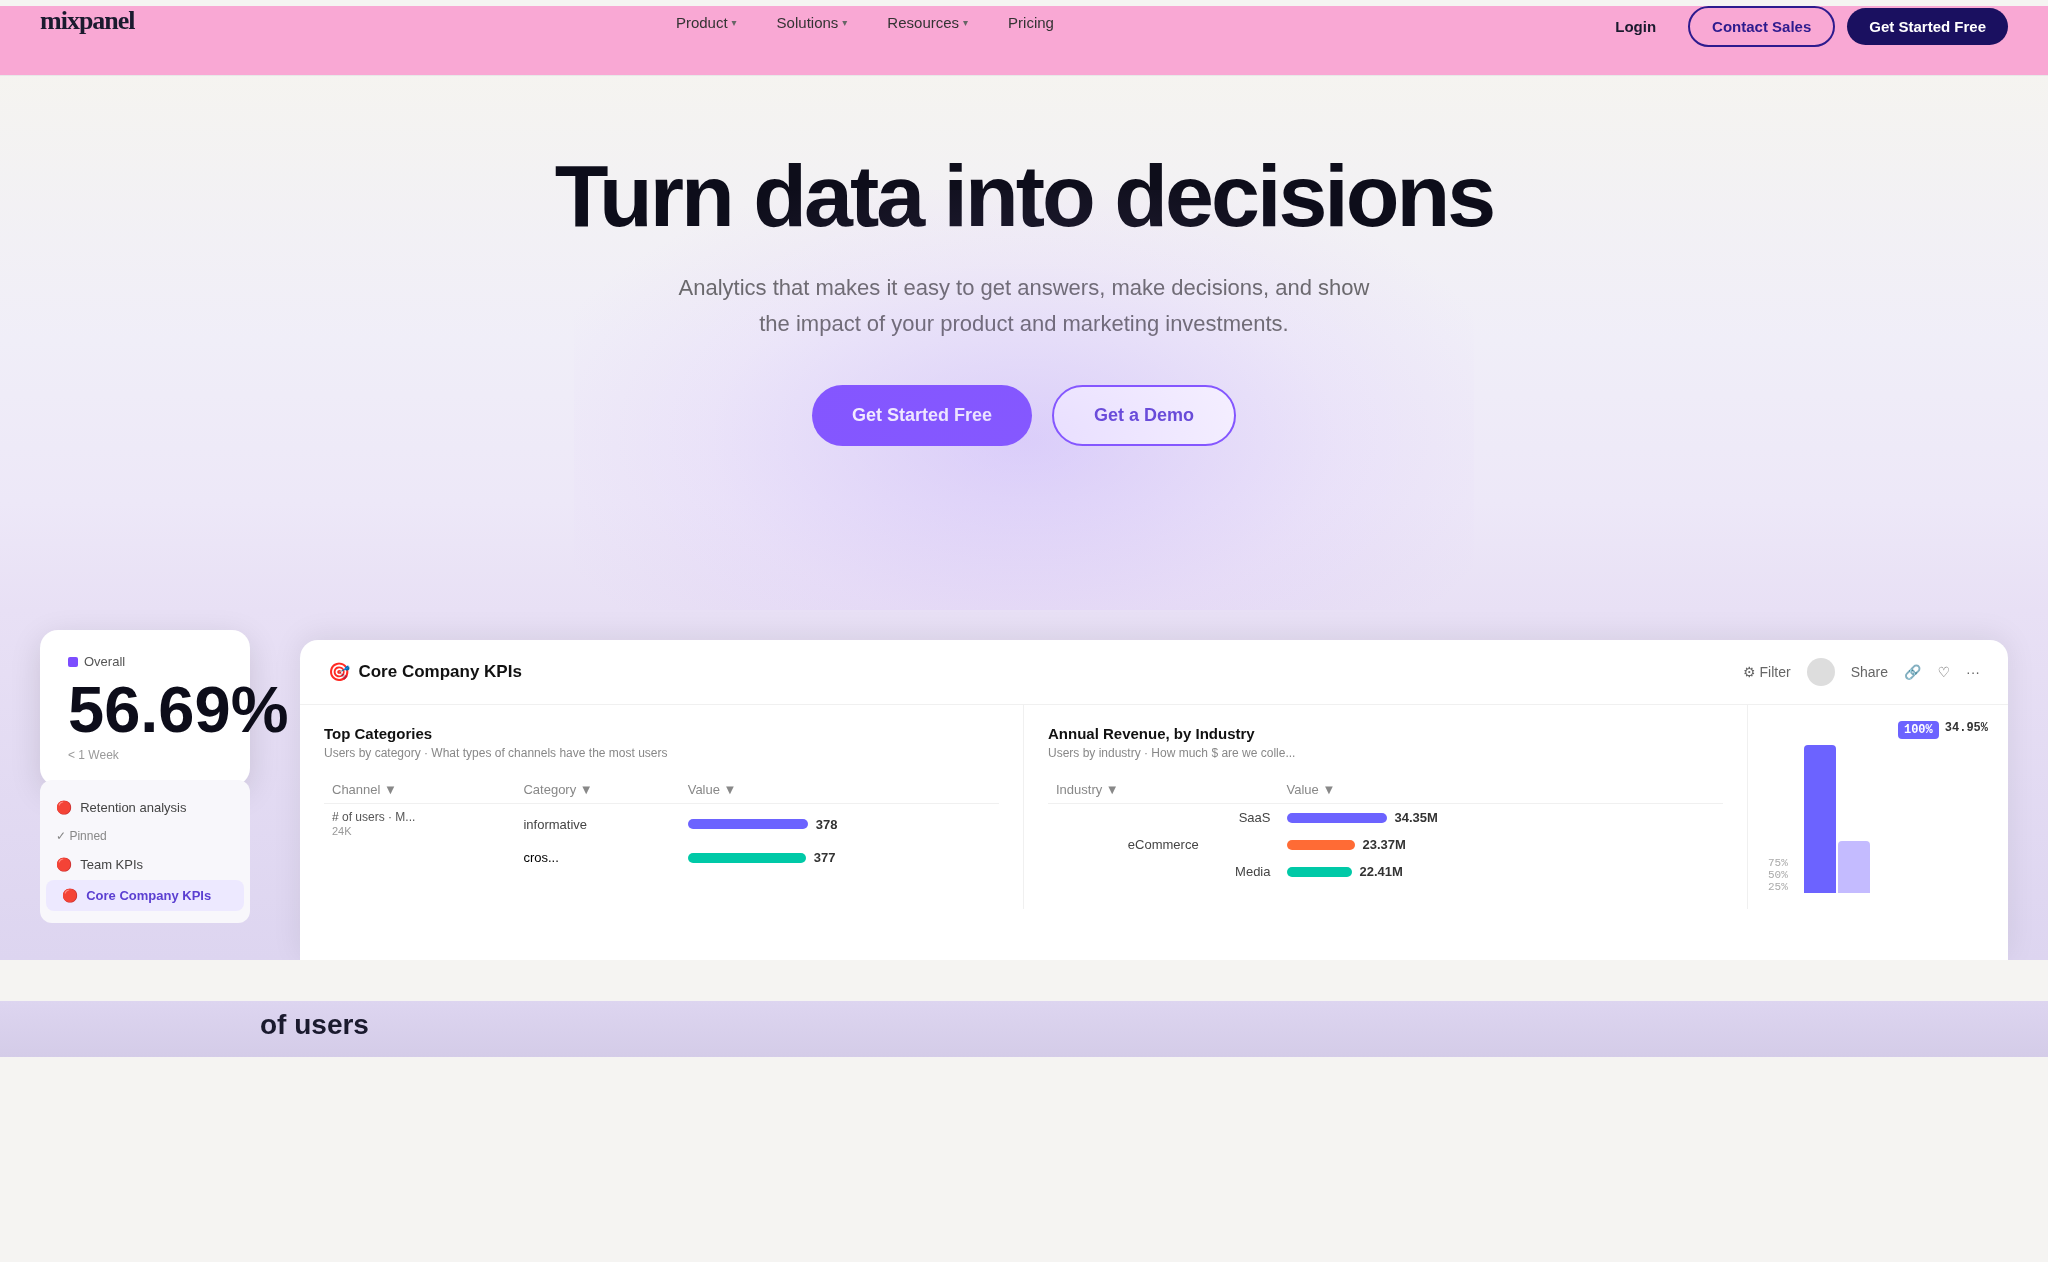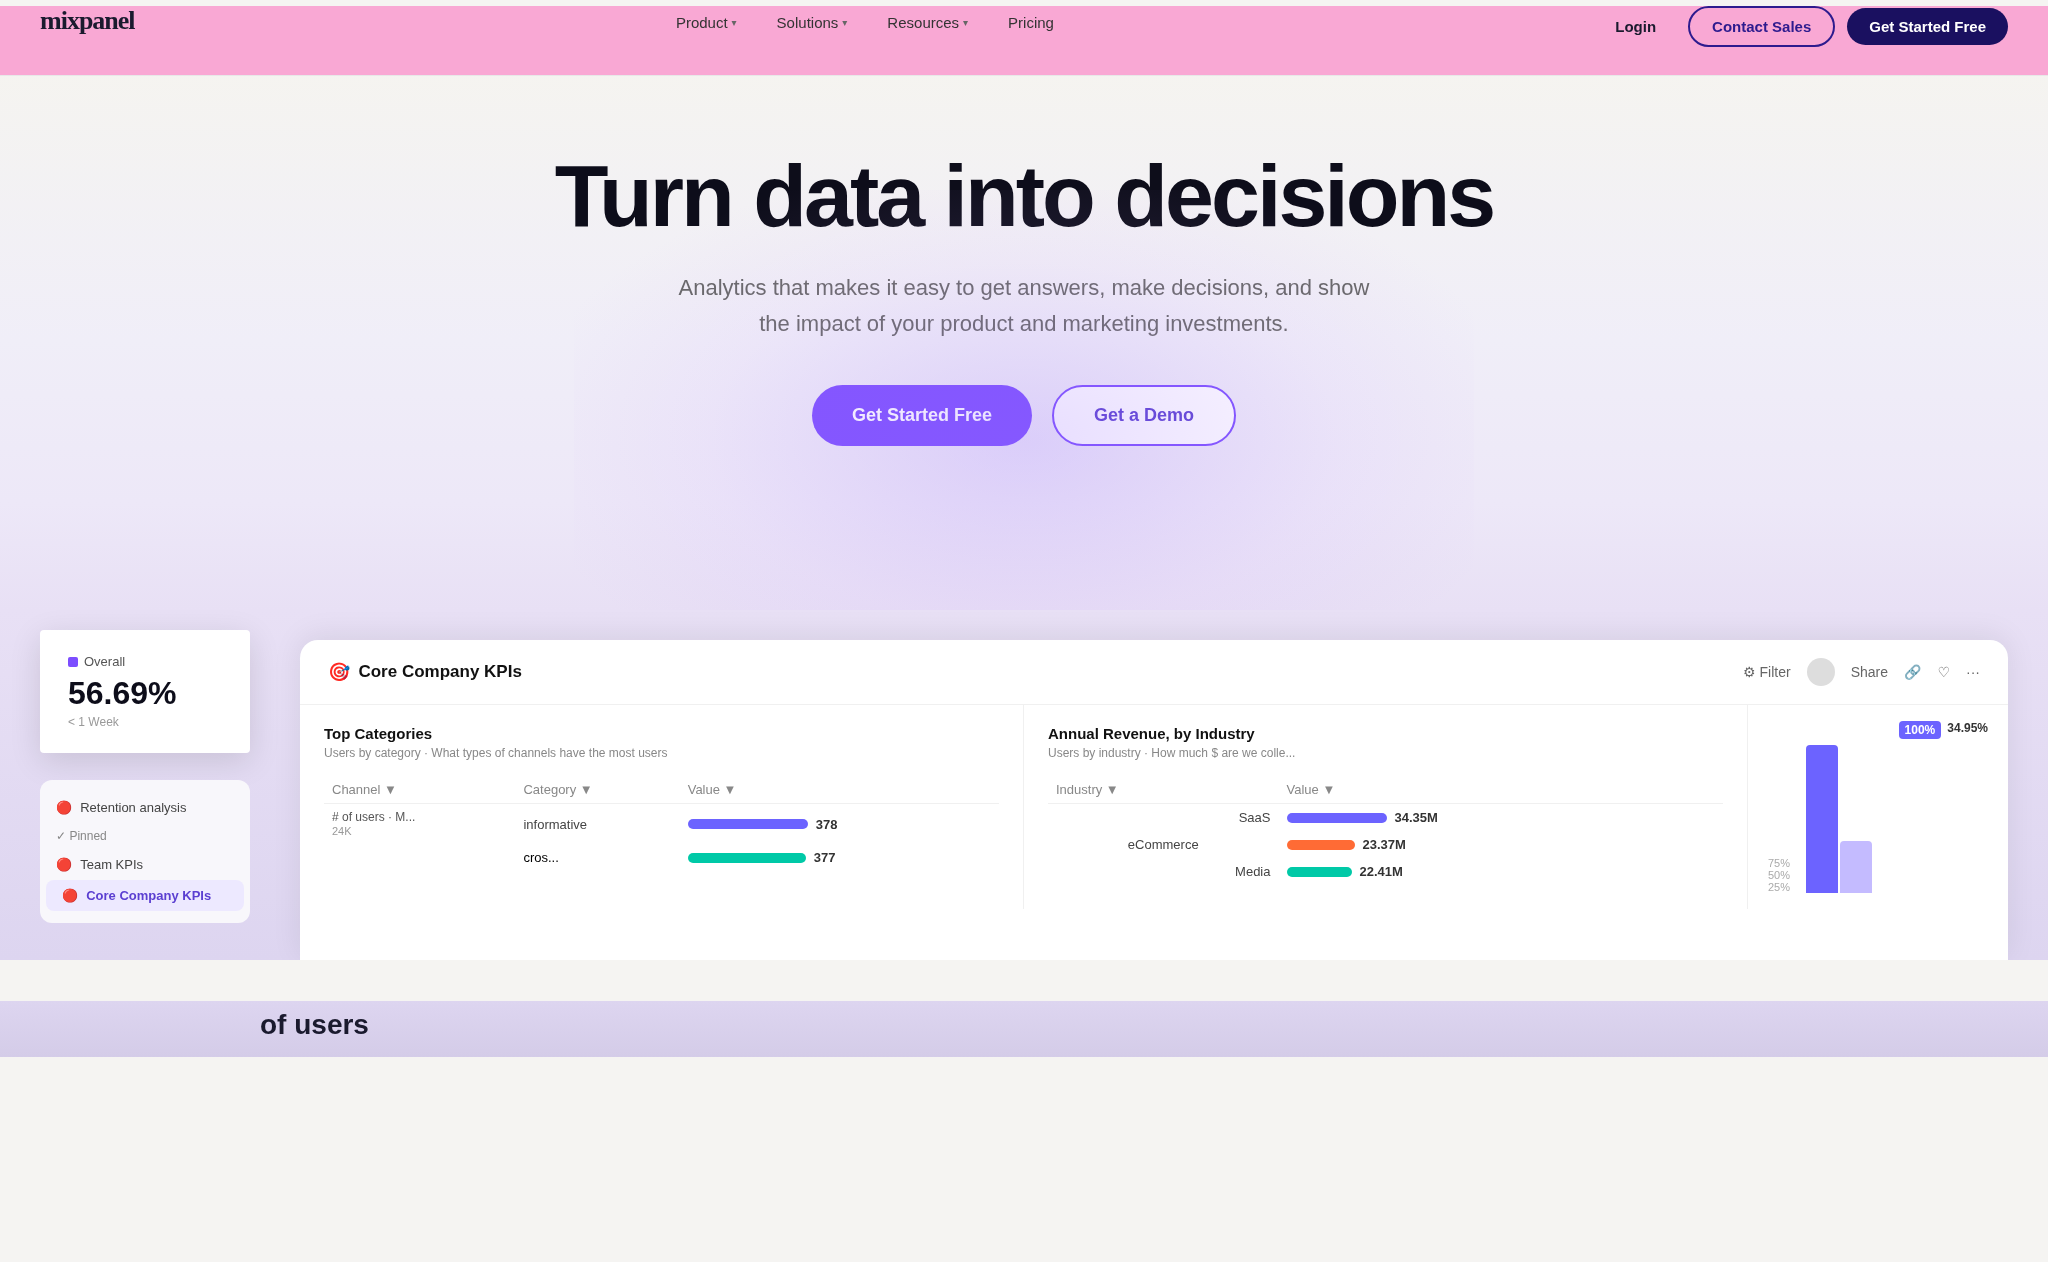--- a/index.html
+++ b/index.html
@@ -68,32 +68,32 @@
       padding: 0 40px 0;
       overflow: hidden;
     }
 
     
     .float-card {
       position: absolute;
       left: 40px;
       top: 20px;
       background: #fff;
-      border-radius: 4px;
+      border-radius: 18px;
       padding: 24px 28px;
       box-shadow: 0 8px 32px rgba(0,0,0,0.12);
       width: 210px;
       z-index: 10;
     }
     .float-card-label {
       font-size: 13px; color: #555; margin-bottom: 8px;
       display: flex; align-items: center; gap: 6px;
     }
     .float-card-dot { width: 10px; height: 10px; background: #7c4dff; border-radius: 2px; }
-    .float-card-value { font-size: 32px; font-weight: 800; color: #0d0d1a; line-height: 1; }
+    .float-card-value { font-size: 65px; font-weight: 800; color: #0d0d1a; line-height: 1; }
     .float-card-sub { font-size: 12px; color: #999; margin-top: 6px; }
 
     
     .sidebar-mini {
       position: absolute;
       left: 40px;
       top: 170px;
       background: #f8f7fb;
       border-radius: 12px;
       width: 210px;
@@ -336,21 +336,21 @@
                 <div class="bar-cell">
                   <div class="bar bar-teal" style="width:65px;"></div>
                   <span class="bar-val">22.41M</span>
                 </div>
               </td>
             </tr>
           </tbody>
         </table>
       </div>
 
-      <div class="chart-section chart-right" style="padding:16px 20px; overflow:hidden; max-width:260px;">
+      <div class="chart-section chart-right" style="padding:16px 20px; overflow:hidden; max-width:260px;font-family:Liberation Mono, monospace;">
         <div style="display:flex;justify-content:flex-end;gap:6px;margin-bottom:4px;">
           <span style="font-size:12px;color:#333;font-weight:700;background:#6c63ff;color:#fff;padding:2px 6px;border-radius:4px;">100%</span>
           <span style="font-size:12px;color:#333;font-weight:600;">34.95%</span>
         </div>
         <div style="display:flex;align-items:flex-start;">
           <div class="y-labels">
             <span>75%</span>
             <span>50%</span>
             <span>25%</span>
           </div>

